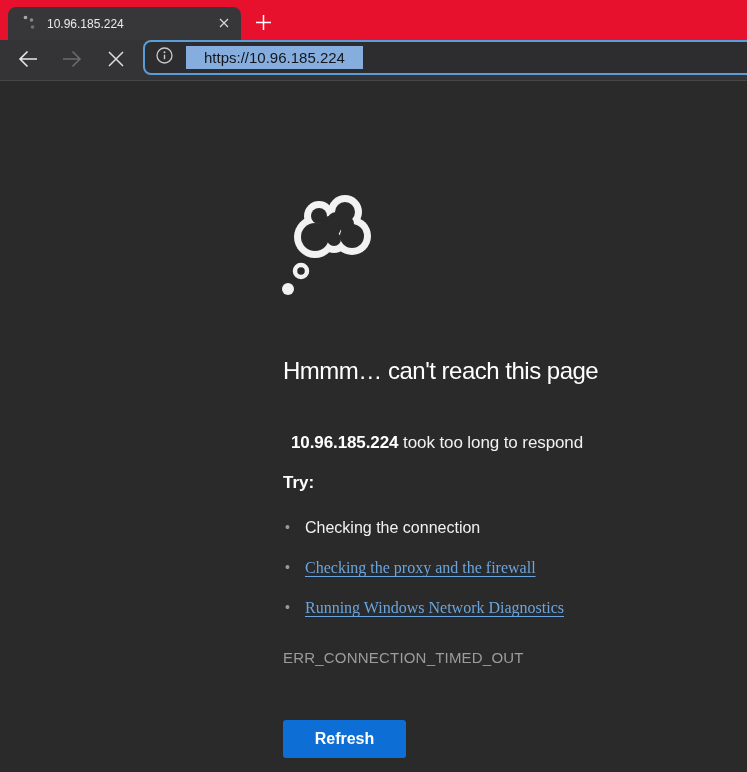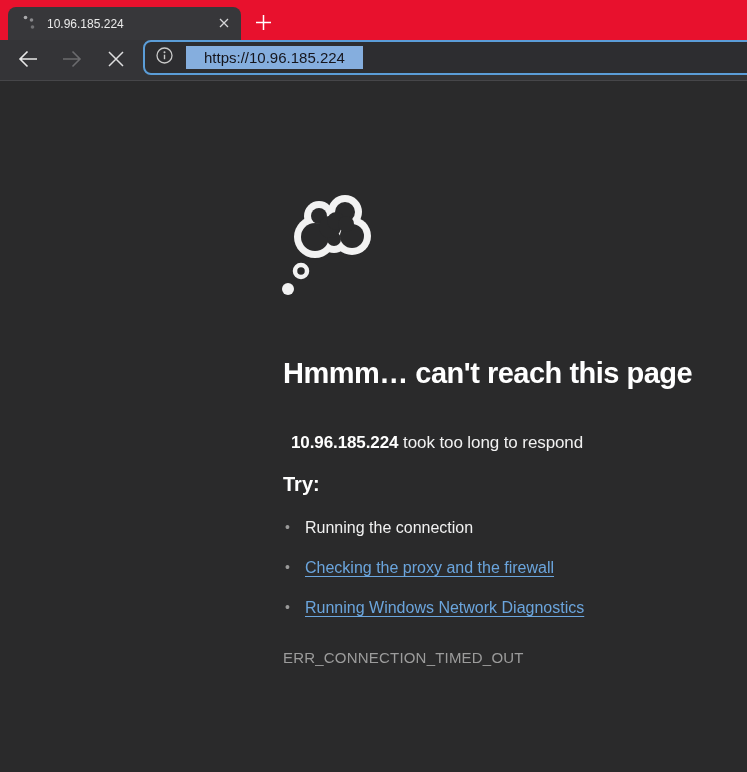--- a/index.html
+++ b/index.html
@@ -24,32 +24,32 @@
   .addressbar { position:absolute; left:143px; top:0; right:-12px; height:35px; box-sizing:border-box;
                 border:2px solid #5b9dd8; border-radius:8px; background:#2d2d30;
                 display:flex; align-items:center; padding:0 10px; }
   .url { margin-left:12px; font-size:15px; background:#85aede; color:#15151c;
          padding:3px 18px; white-space:nowrap; cursor:text; }
 
   
   .page { position:absolute; left:0; top:81px; right:0; bottom:0; background:#2a2a2b; }
   .cloud { position:absolute; left:278px; top:110px; }
   .heading { position:absolute; left:283px; top:276px; margin:0; color:#ffffff;
-             font-size:29px; font-weight:bold; letter-spacing:-0.5px; white-space:nowrap; }
+             font-size:24px; font-weight:normal; letter-spacing:-0.5px; white-space:nowrap; }
   .subtitle { position:absolute; left:283px; top:344px; margin:8px; color:#f1f1f1;
               font-size:17px; letter-spacing:-0.1px; white-space:nowrap; }
   .subtitle b { color:#ffffff; }
   .try { position:absolute; left:283px; top:392px; margin:0; color:#ffffff;
-         font-size:20px; font-weight:bold; }
+         font-size:17px; font-weight:bold; }
   .suggestions { position:absolute; left:283px; top:436px; margin:0; padding:0; list-style:none; }
   .suggestions li { position:relative; padding-left:22px; margin:0 0 19px 0;
                     font-size:16px; line-height:21px; white-space:nowrap; }
   .bullet { position:absolute; left:2px; top:0; color:#9a9a9a; font-size:14px; }
   .sg-text { color:#f1f1f1; }
-  .sg-link { color:#6ba5dd; text-decoration:underline; text-underline-offset:3px; cursor:pointer; }
+  .sg-link { color:#6ba5dd; text-decoration:underline; text-underline-offset:3px; cursor:pointer;font-family:Liberation Serif, serif; }
   .err { position:absolute; left:283px; top:568px; color:#9c9c9c; font-size:15px; letter-spacing:0.2px; }
   .refresh { position:absolute; left:283px; top:639px; width:123px; height:38px;
              background:#0d6fd6; color:#ffffff; font-size:16px; font-weight:bold;
              border:none; border-radius:3px; font-family:inherit; cursor:pointer; }
 </style>
 </head>
 <body>
 
 <div class="window">
 
@@ -142,29 +142,30 @@
 
     <h1 class="heading">Hmmm… can't reach this page</h1>
 
     <p class="subtitle"><b>10.96.185.224</b><span> took too long to respond</span></p>
 
     <p class="try">Try:</p>
 
     <ul class="suggestions">
       <li>
         <span class="bullet">•</span>
-        <span class="sg-text">Running the connection</span>
+        <span class="sg-text">Checking the connection</span>
       </li>
       <li>
         <span class="bullet">•</span>
         <a class="sg-link">Checking the proxy and the firewall</a>
       </li>
       <li>
         <span class="bullet">•</span>
         <a class="sg-link">Running Windows Network Diagnostics</a>
       </li>
     </ul>
 
     <div class="err">ERR_CONNECTION_TIMED_OUT</div>
 
+    <button class="refresh">Refresh</button>
 
   </div>
 </div>
 
 </body></html>

